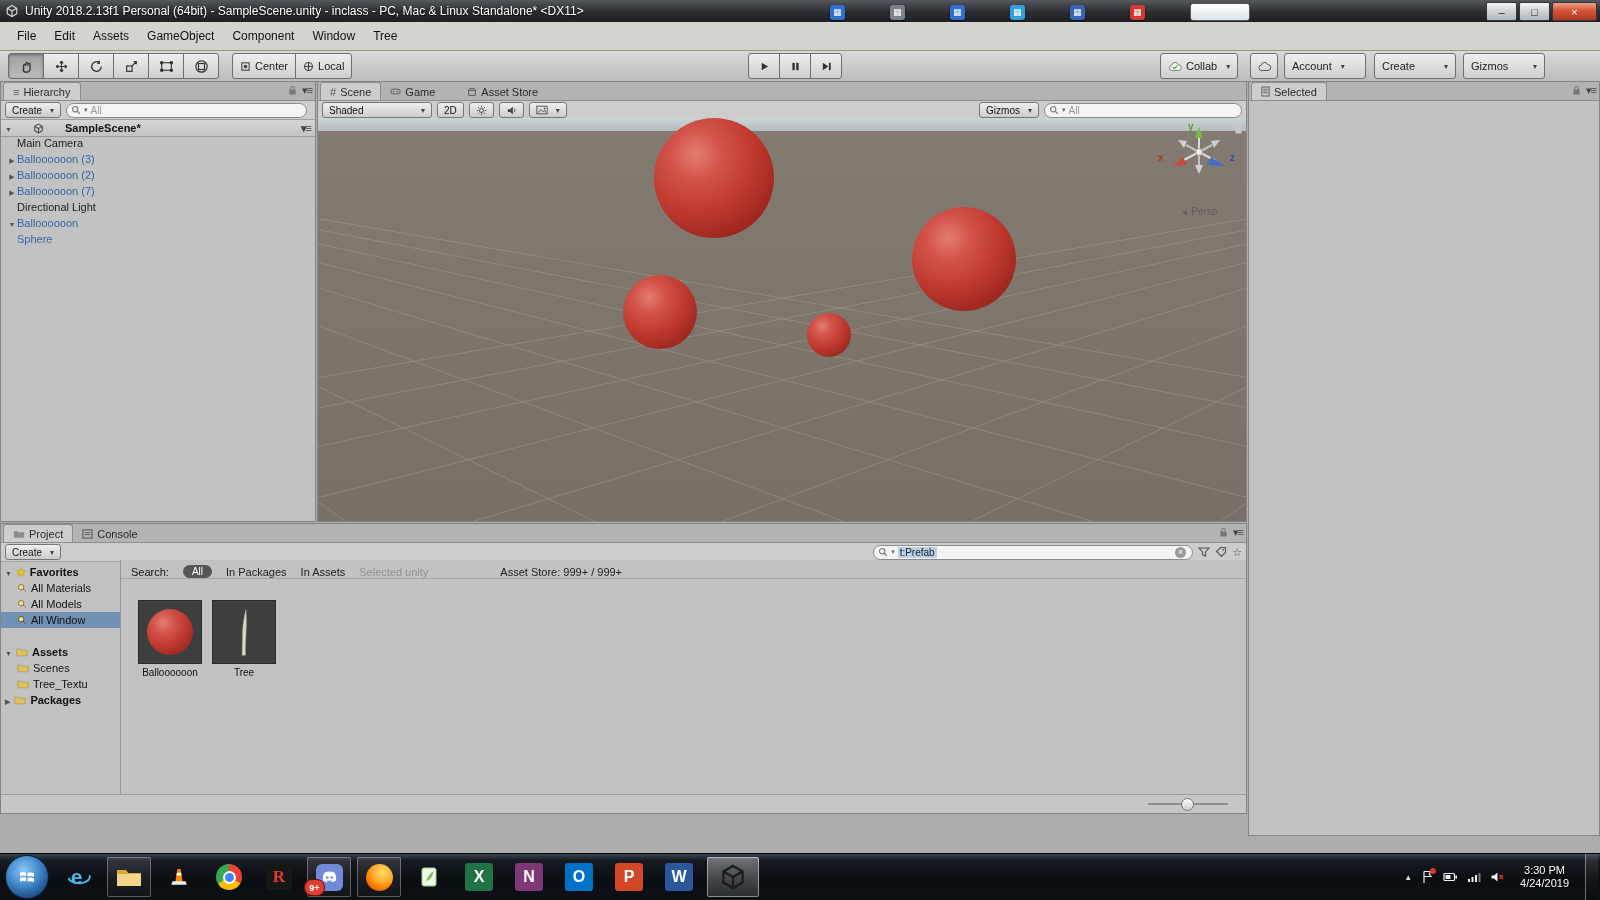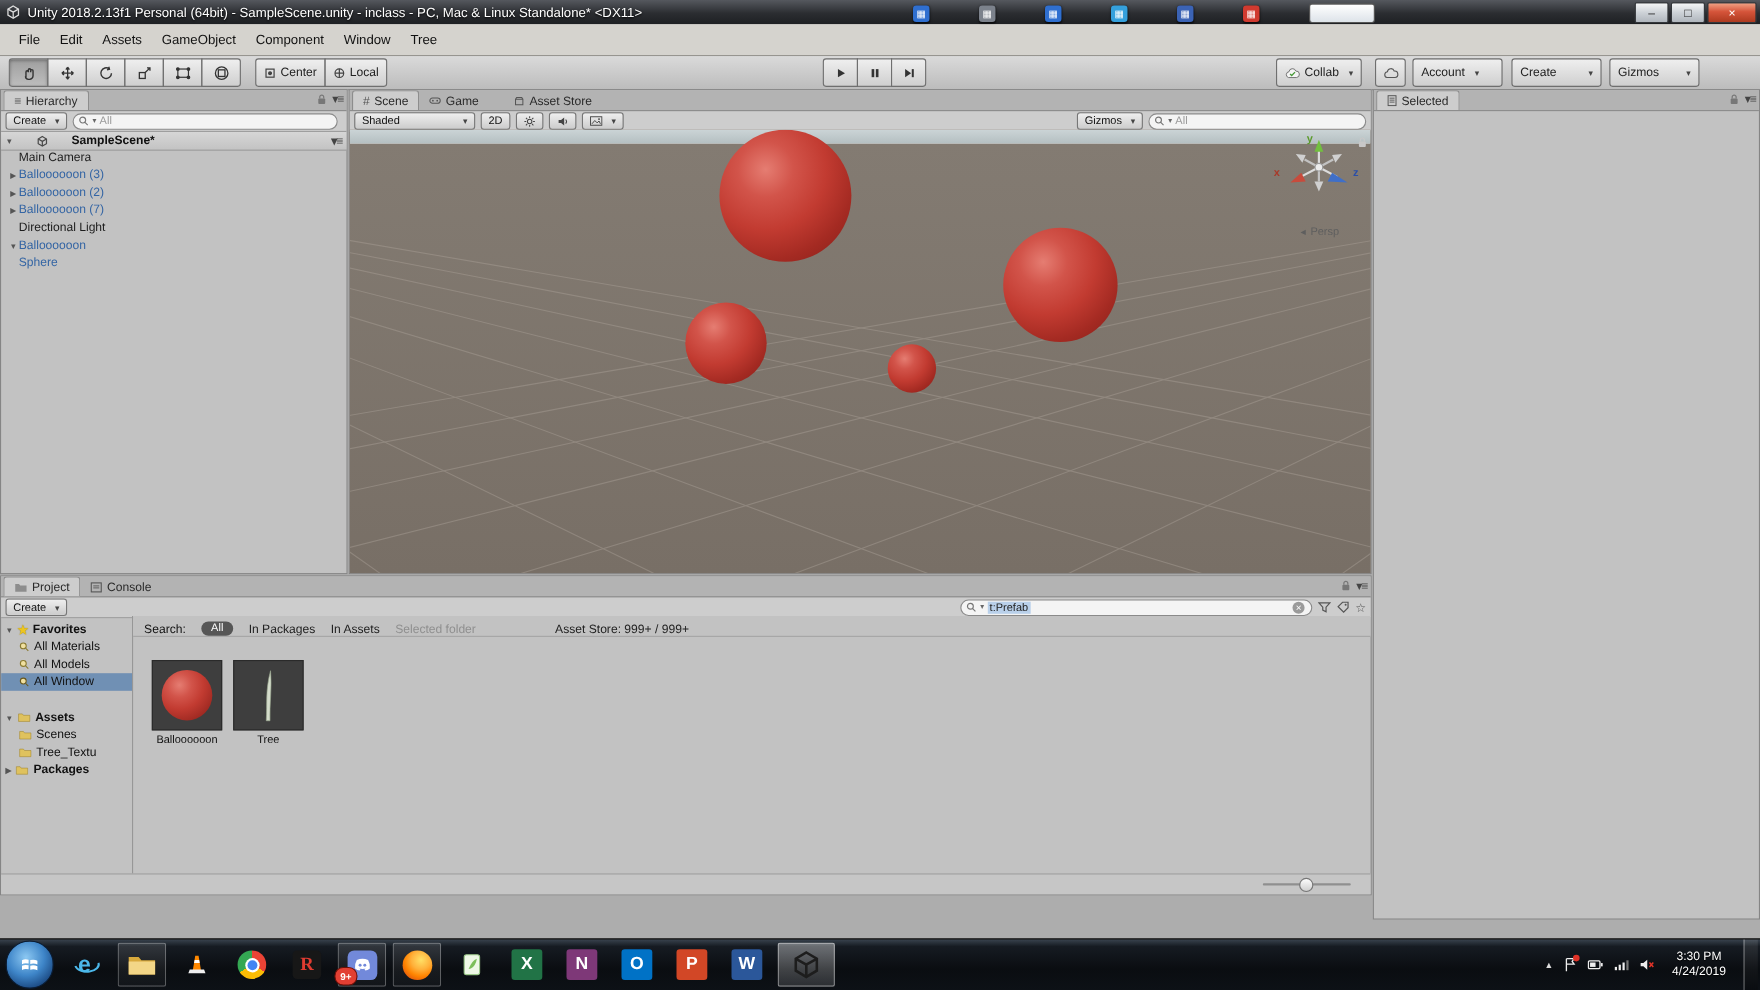--- a/index.html
+++ b/index.html
@@ -596,21 +596,21 @@
           <span>Packages</span>
         </div>
       </div>
 
       <div id="proj-main">
         <div id="filter-row">
           <span style="color:#111">Search:</span>
           <span class="scope-pill">All</span>
           <span class="scope">In Packages</span>
           <span class="scope">In Assets</span>
-          <span class="scope dim">Selected folder</span>
+          <span class="scope dim">Selected unity</span>
           <span class="assetstore-count">Asset Store: 999+ / 999+</span>
         </div>
         <div class="grid-item" style="left:16px;top:40px">
           <div class="thumb">
               <div class="thumb-sphere"></div>
             </div>
           <div class="grid-label">Balloooooon</div>
         </div>
         <div class="grid-item" style="left:90px;top:40px">
           <div class="thumb">

